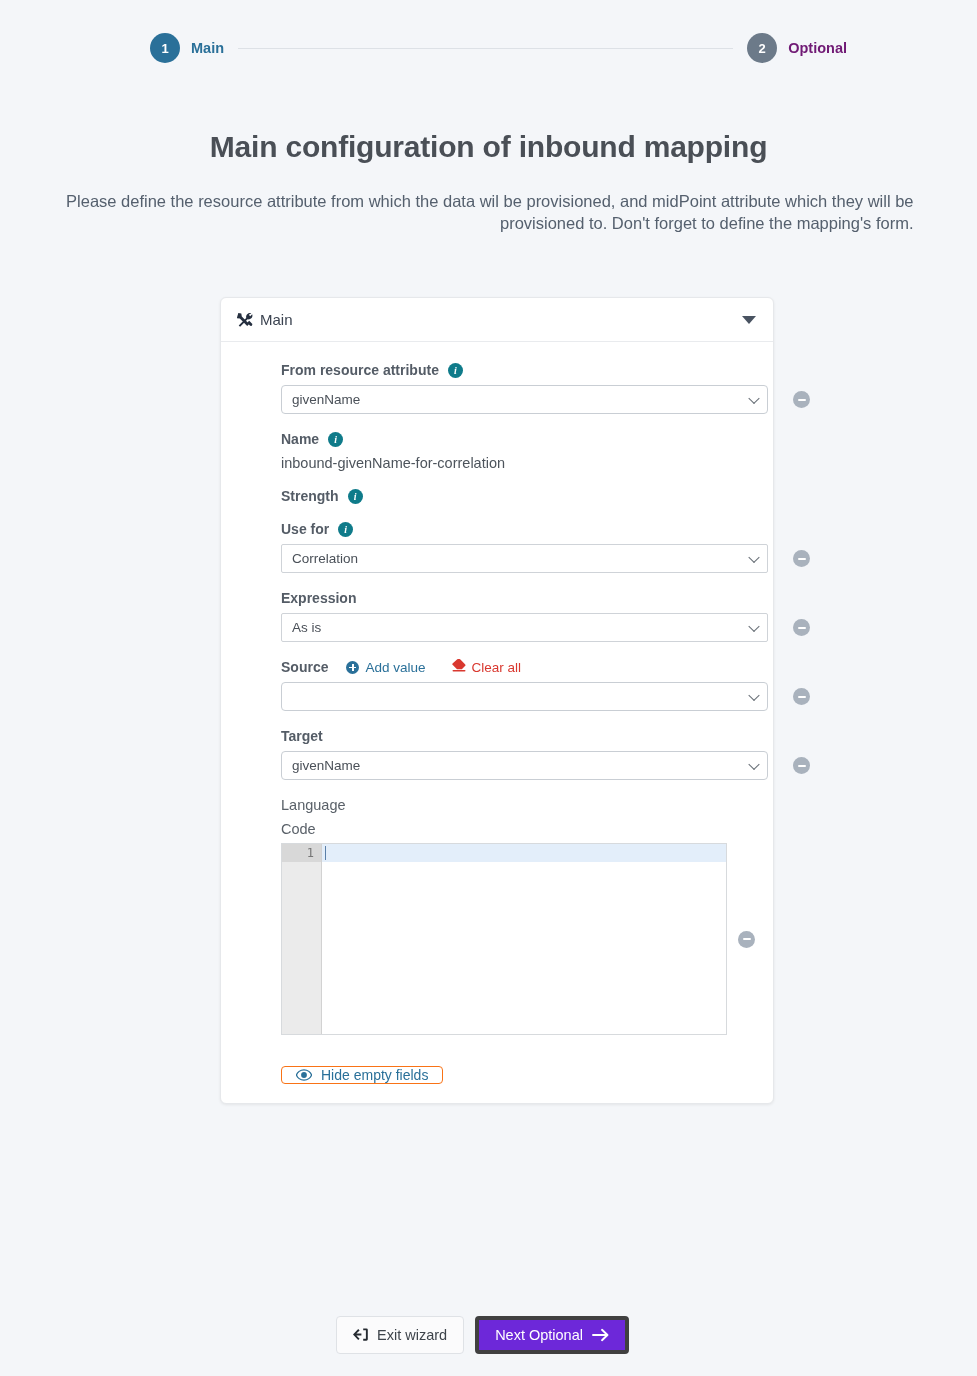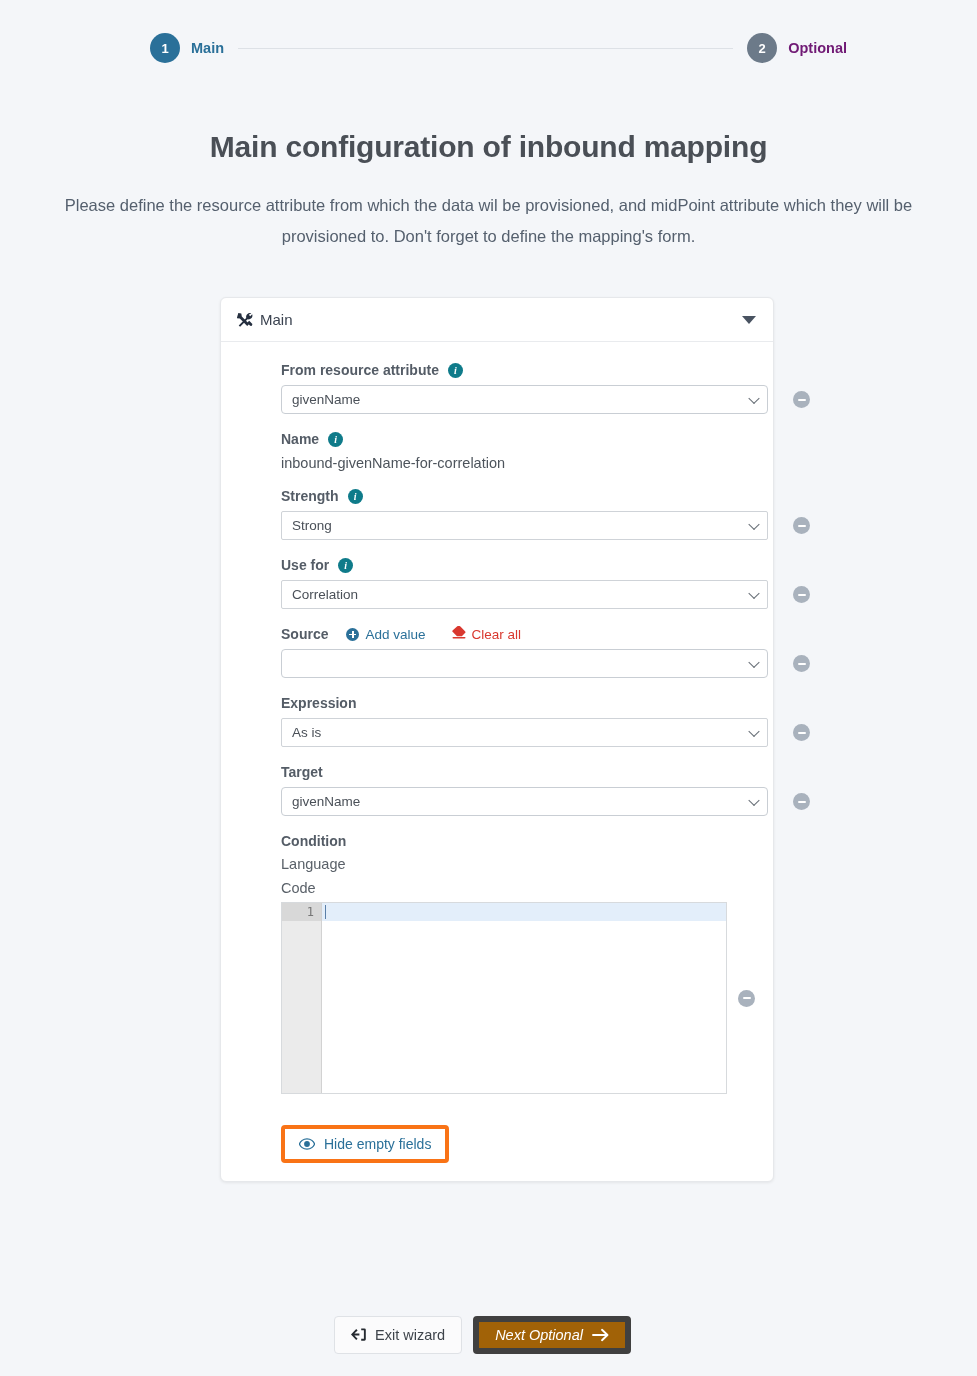--- a/index.html
+++ b/index.html
@@ -35,24 +35,24 @@
   
   .title {
     text-align: center;
     font-size: 30px;
     font-weight: bold;
     color: #4a4f56;
     margin: 60px 0 12px 0;
     letter-spacing: -0.2px;
   }
   .subtitle {
-    text-align: center;
+    text-align: right;
     font-size: 16.5px;
     color: #55606e;
-    line-height: 31px;
+    line-height: 22px;
     margin: 26px auto 0 auto;
     width: 850px;
   }
 
   
   .card {
     position: absolute;
     left: 220px; top: 297px;
     width: 554px;
     background: #fff;
@@ -178,22 +178,22 @@
   .code-area { flex: 1 1 auto; position: relative; }
   .code-active-line {
     height: 18px; background: #e3eefa;
     display: flex; align-items: center; padding-left: 3px;
   }
   .code-caret { width: 1px; height: 14px; background: #5a7fa8; }
 
   
   .ghost-btn {
     display: inline-flex; align-items: center; gap: 9px;
-    height: 38px; padding: 0 14px;
-    border: 4px solid #f97316;
+    height: 18px; padding: 0 14px;
+    border: 1px solid #f97316;
     border-radius: 4px;
     background: #fff;
     color: #2a7099;
     font-size: 14px;
     cursor: pointer;
     margin-top: 14px;
     font-family: "Liberation Sans", sans-serif;
   }
   .eye-icon { display: inline-flex; width: 16px; height: 12px; }
 
@@ -207,21 +207,21 @@
     display: inline-flex; align-items: center; gap: 9px;
     height: 38px; padding: 0 16px;
     border-radius: 4px; font-size: 14.5px;
     cursor: pointer;
     font-family: "Liberation Sans", sans-serif;
   }
   .btn-light {
     background: #fbfbfc; border: 1px solid #dfe2e6; color: #3e444b;
   }
   .btn-primary {
-    background: #a16207; border: 6px solid #404040; color: #fff; font-style: italic;
+    background: #6d28d9; border: 4px solid #404040; color: #fff;
   }
   .icon-svg { display: inline-flex; }
 </style>
 </head>
 <body>
 
 <div class="page">
 
   <div class="stepper">
     <div class="step">
@@ -279,38 +279,45 @@
         </div>
         <div class="static-value">inbound-givenName-for-correlation</div>
       </div>
 
       
       <div class="field">
         <div class="field-label">
           <span>Strength</span>
           <span class="info-icon">i</span>
         </div>
-        <div class="control-row">
-          <div class="select-native">
-            <span>Strong</span>
-            <span class="chevron"></span>
-          </div>
-          <span class="minus-btn"></span>
-        </div>
       </div>
 
       
       <div class="field">
         <div class="field-label">
           <span>Use for</span>
           <span class="info-icon">i</span>
         </div>
         <div class="control-row">
           <div class="select-native">
             <span>Correlation</span>
+            <span class="chevron"></span>
+          </div>
+          <span class="minus-btn"></span>
+        </div>
+      </div>
+
+      
+      <div class="field">
+        <div class="field-label">
+          <span>Expression</span>
+        </div>
+        <div class="control-row">
+          <div class="select-native">
+            <span>As is</span>
             <span class="chevron"></span>
           </div>
           <span class="minus-btn"></span>
         </div>
       </div>
 
       
       <div class="field">
         <div class="field-label">
           <span>Source</span>
@@ -333,50 +340,33 @@
             <span></span>
             <span class="chevron"></span>
           </div>
           <span class="minus-btn"></span>
         </div>
       </div>
 
       
       <div class="field">
         <div class="field-label">
-          <span>Expression</span>
-        </div>
-        <div class="control-row">
-          <div class="select-native">
-            <span>As is</span>
-            <span class="chevron"></span>
-          </div>
-          <span class="minus-btn"></span>
-        </div>
-      </div>
-
-      
-      <div class="field">
-        <div class="field-label">
           <span>Target</span>
         </div>
         <div class="control-row">
           <div class="input-rounded">
             <span>givenName</span>
             <span class="chevron"></span>
           </div>
           <span class="minus-btn"></span>
         </div>
       </div>
 
       
       <div class="field">
-        <div class="field-label">
-          <span>Condition</span>
-        </div>
         <div class="label-sub">Language</div>
         <div class="label-sub" style="margin-top:8px">Code</div>
         <div class="code-row">
           <div class="code-editor">
             <div class="gutter">
               <div class="gutter-line">1</div>
             </div>
             <div class="code-area">
               <div class="code-active-line">
                 <span class="code-caret"></span>

